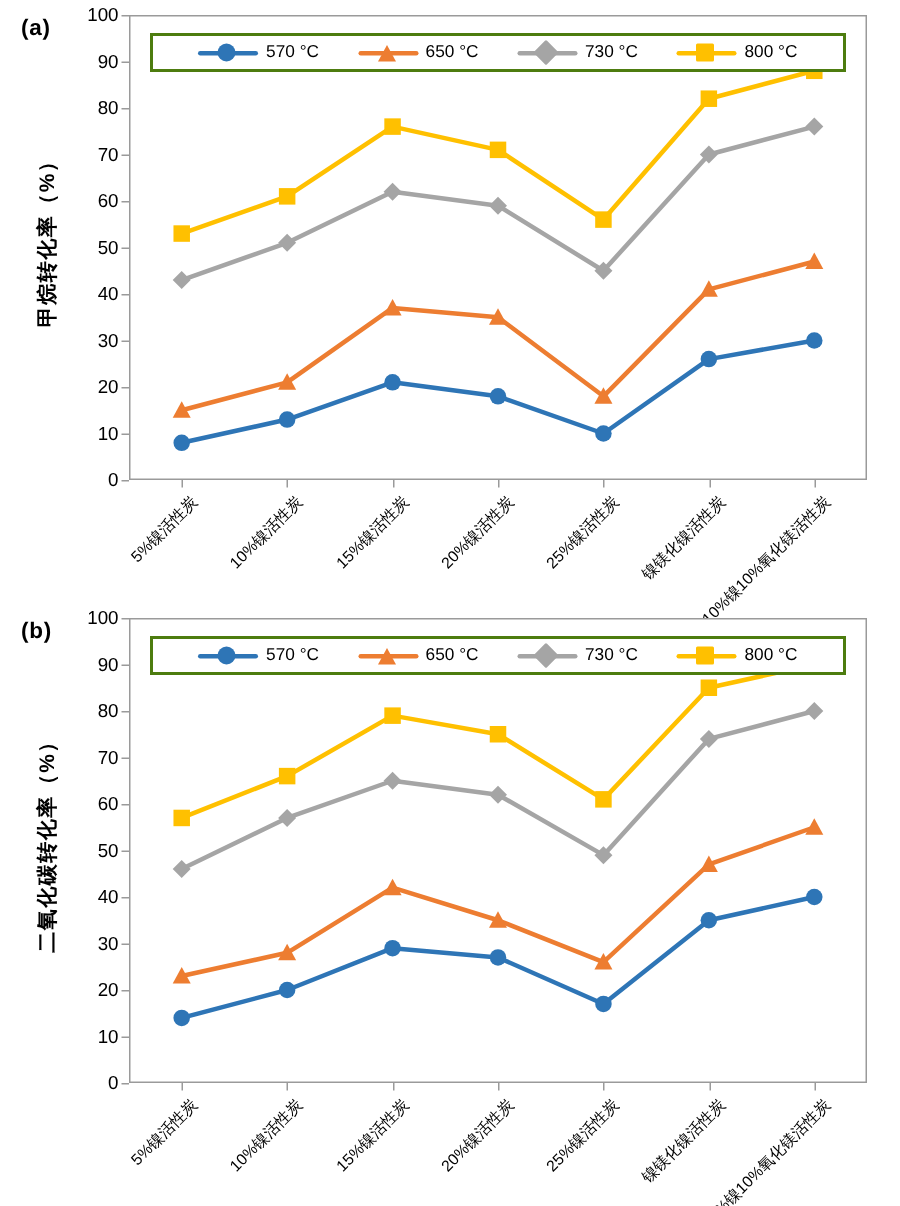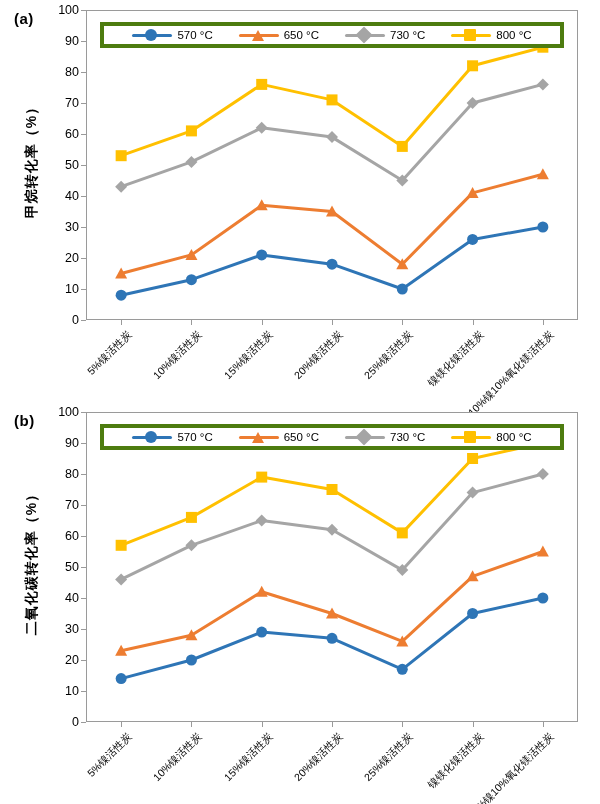--- a/index.html
+++ b/index.html
@@ -112,21 +112,21 @@
     position: absolute;
     top: 12px;
     left: 14px;
     right: 14px;
     height: 26px;
     display: flex;
     align-items: center;
     justify-content: center;
     gap: 26px;
     background: #ffffff;
-    border: 4px solid #4d7c0f;
+    border: 2px solid #4d7c0f;
     box-sizing: border-box;
   }
   .legend-item {
     display: flex;
     align-items: center;
     gap: 5px;
     font-size: 11.5px;
   }
   .legend-swatch {
     position: relative;

